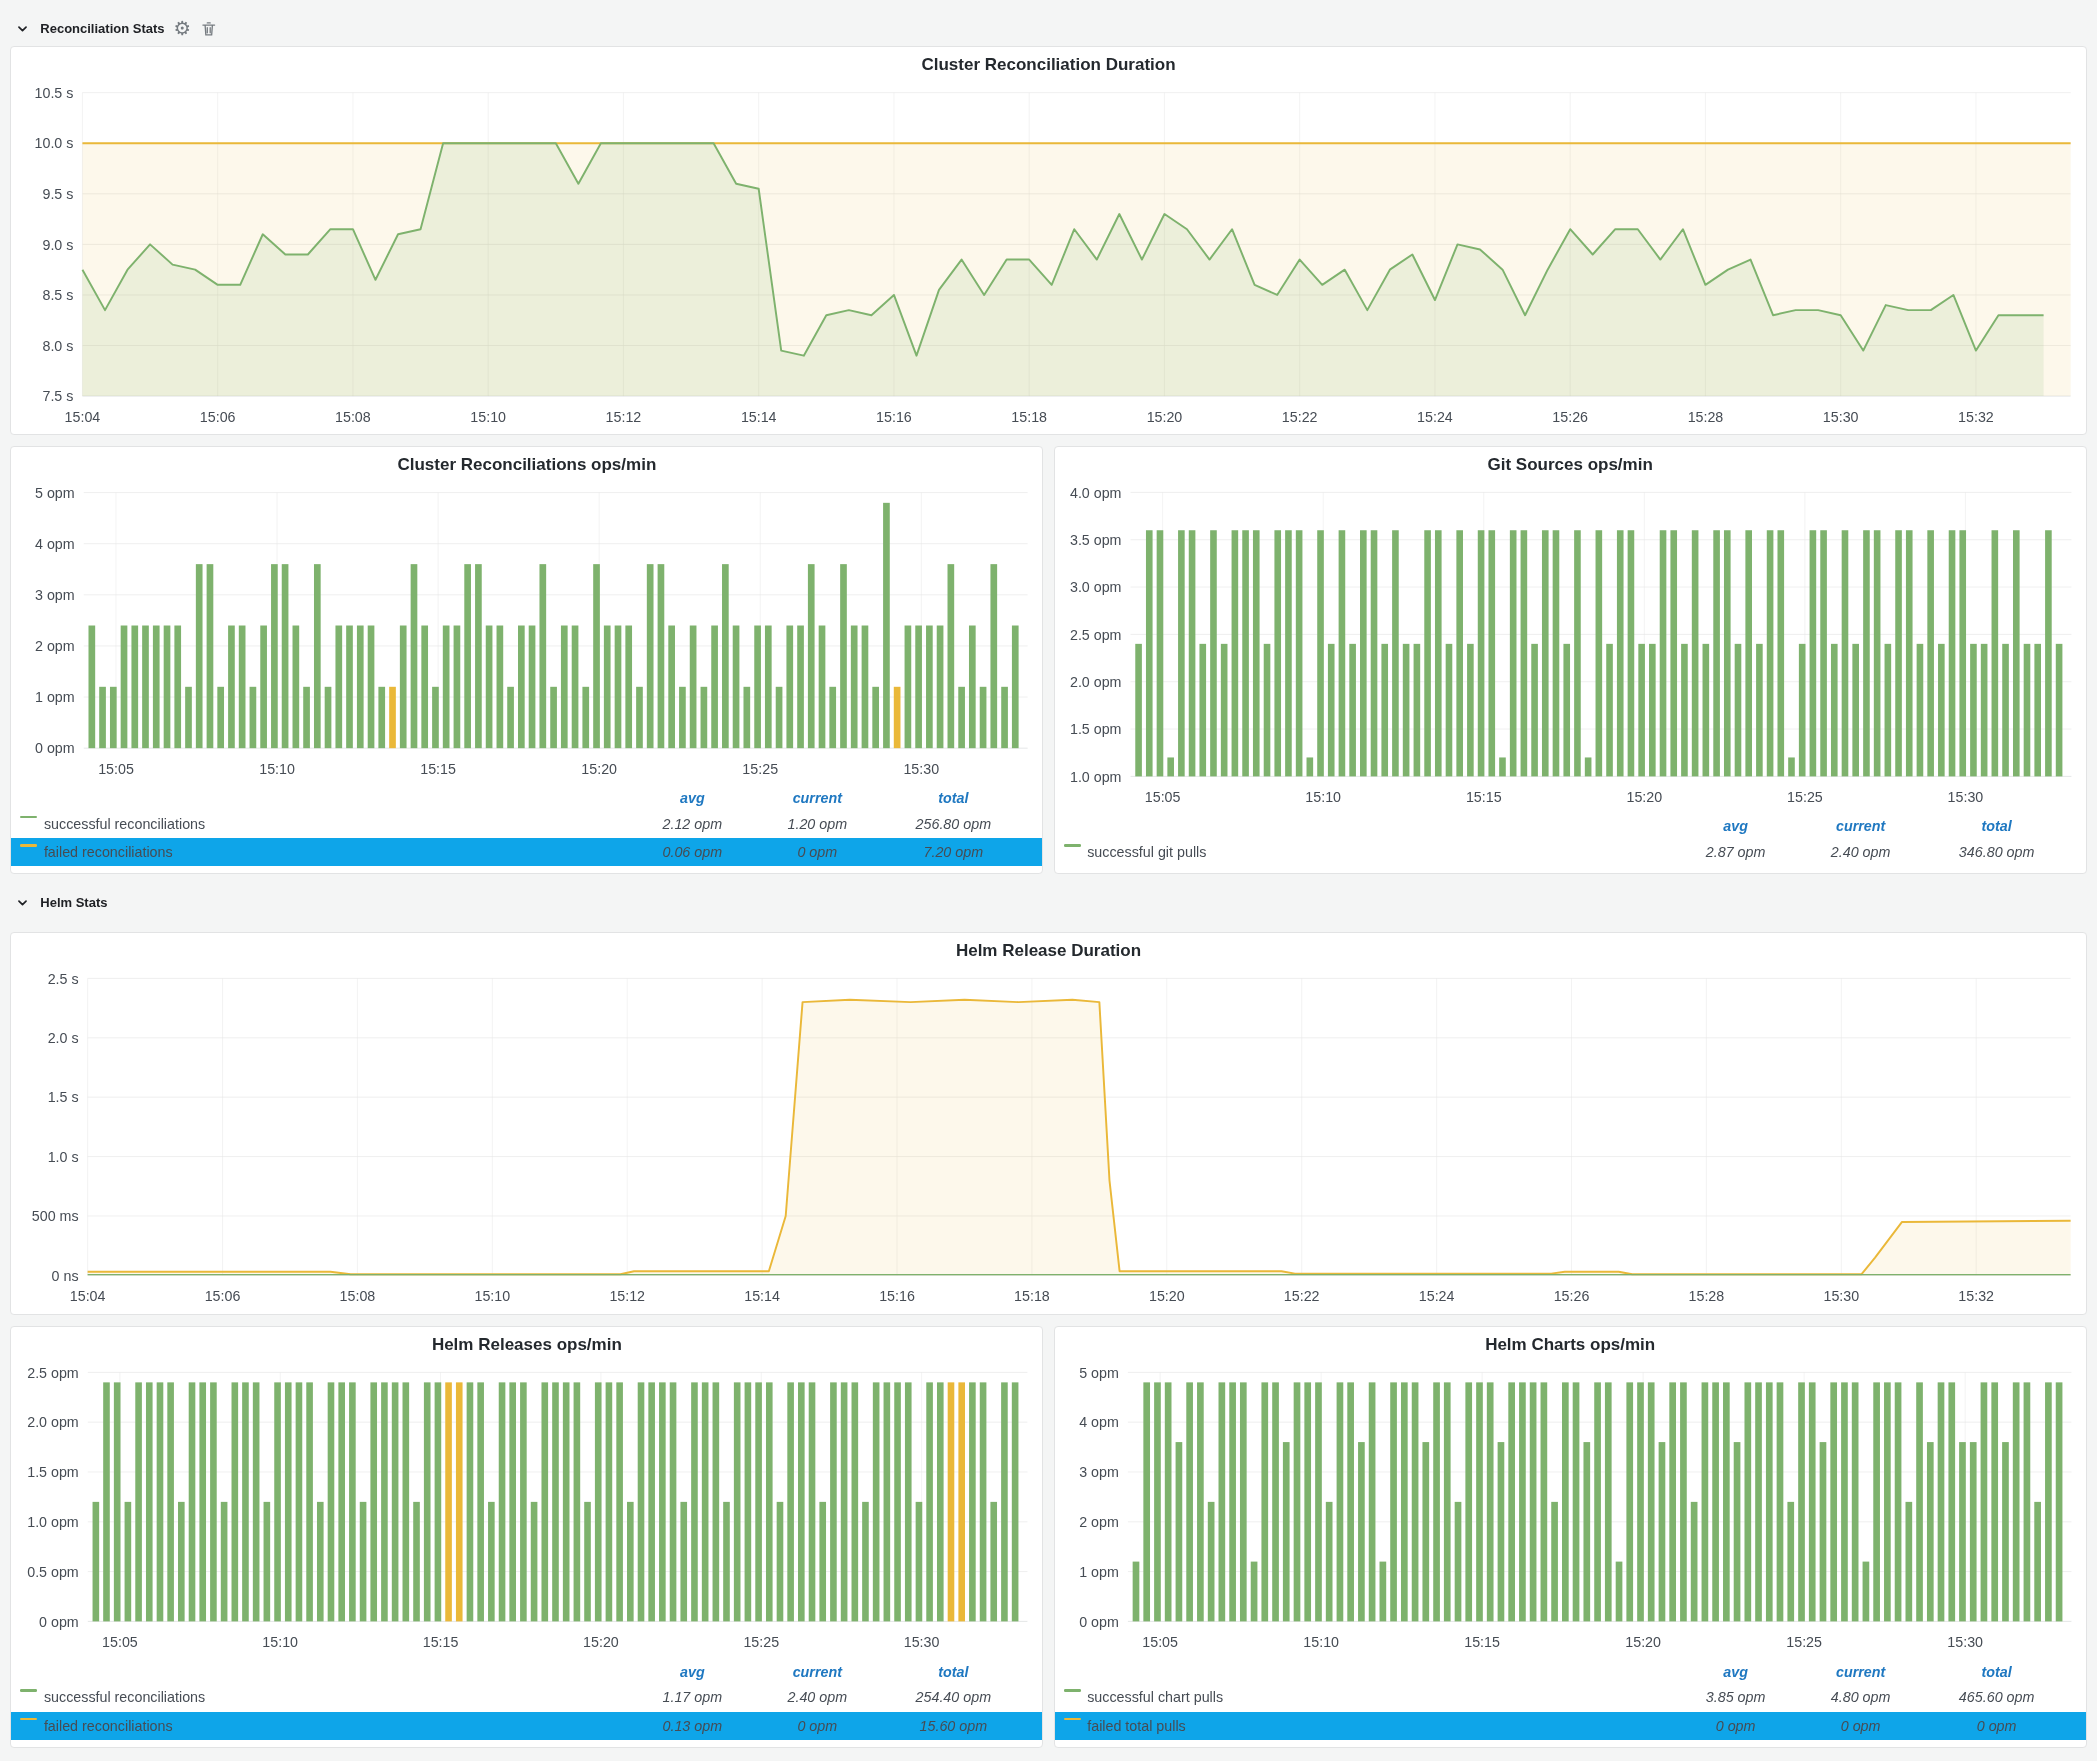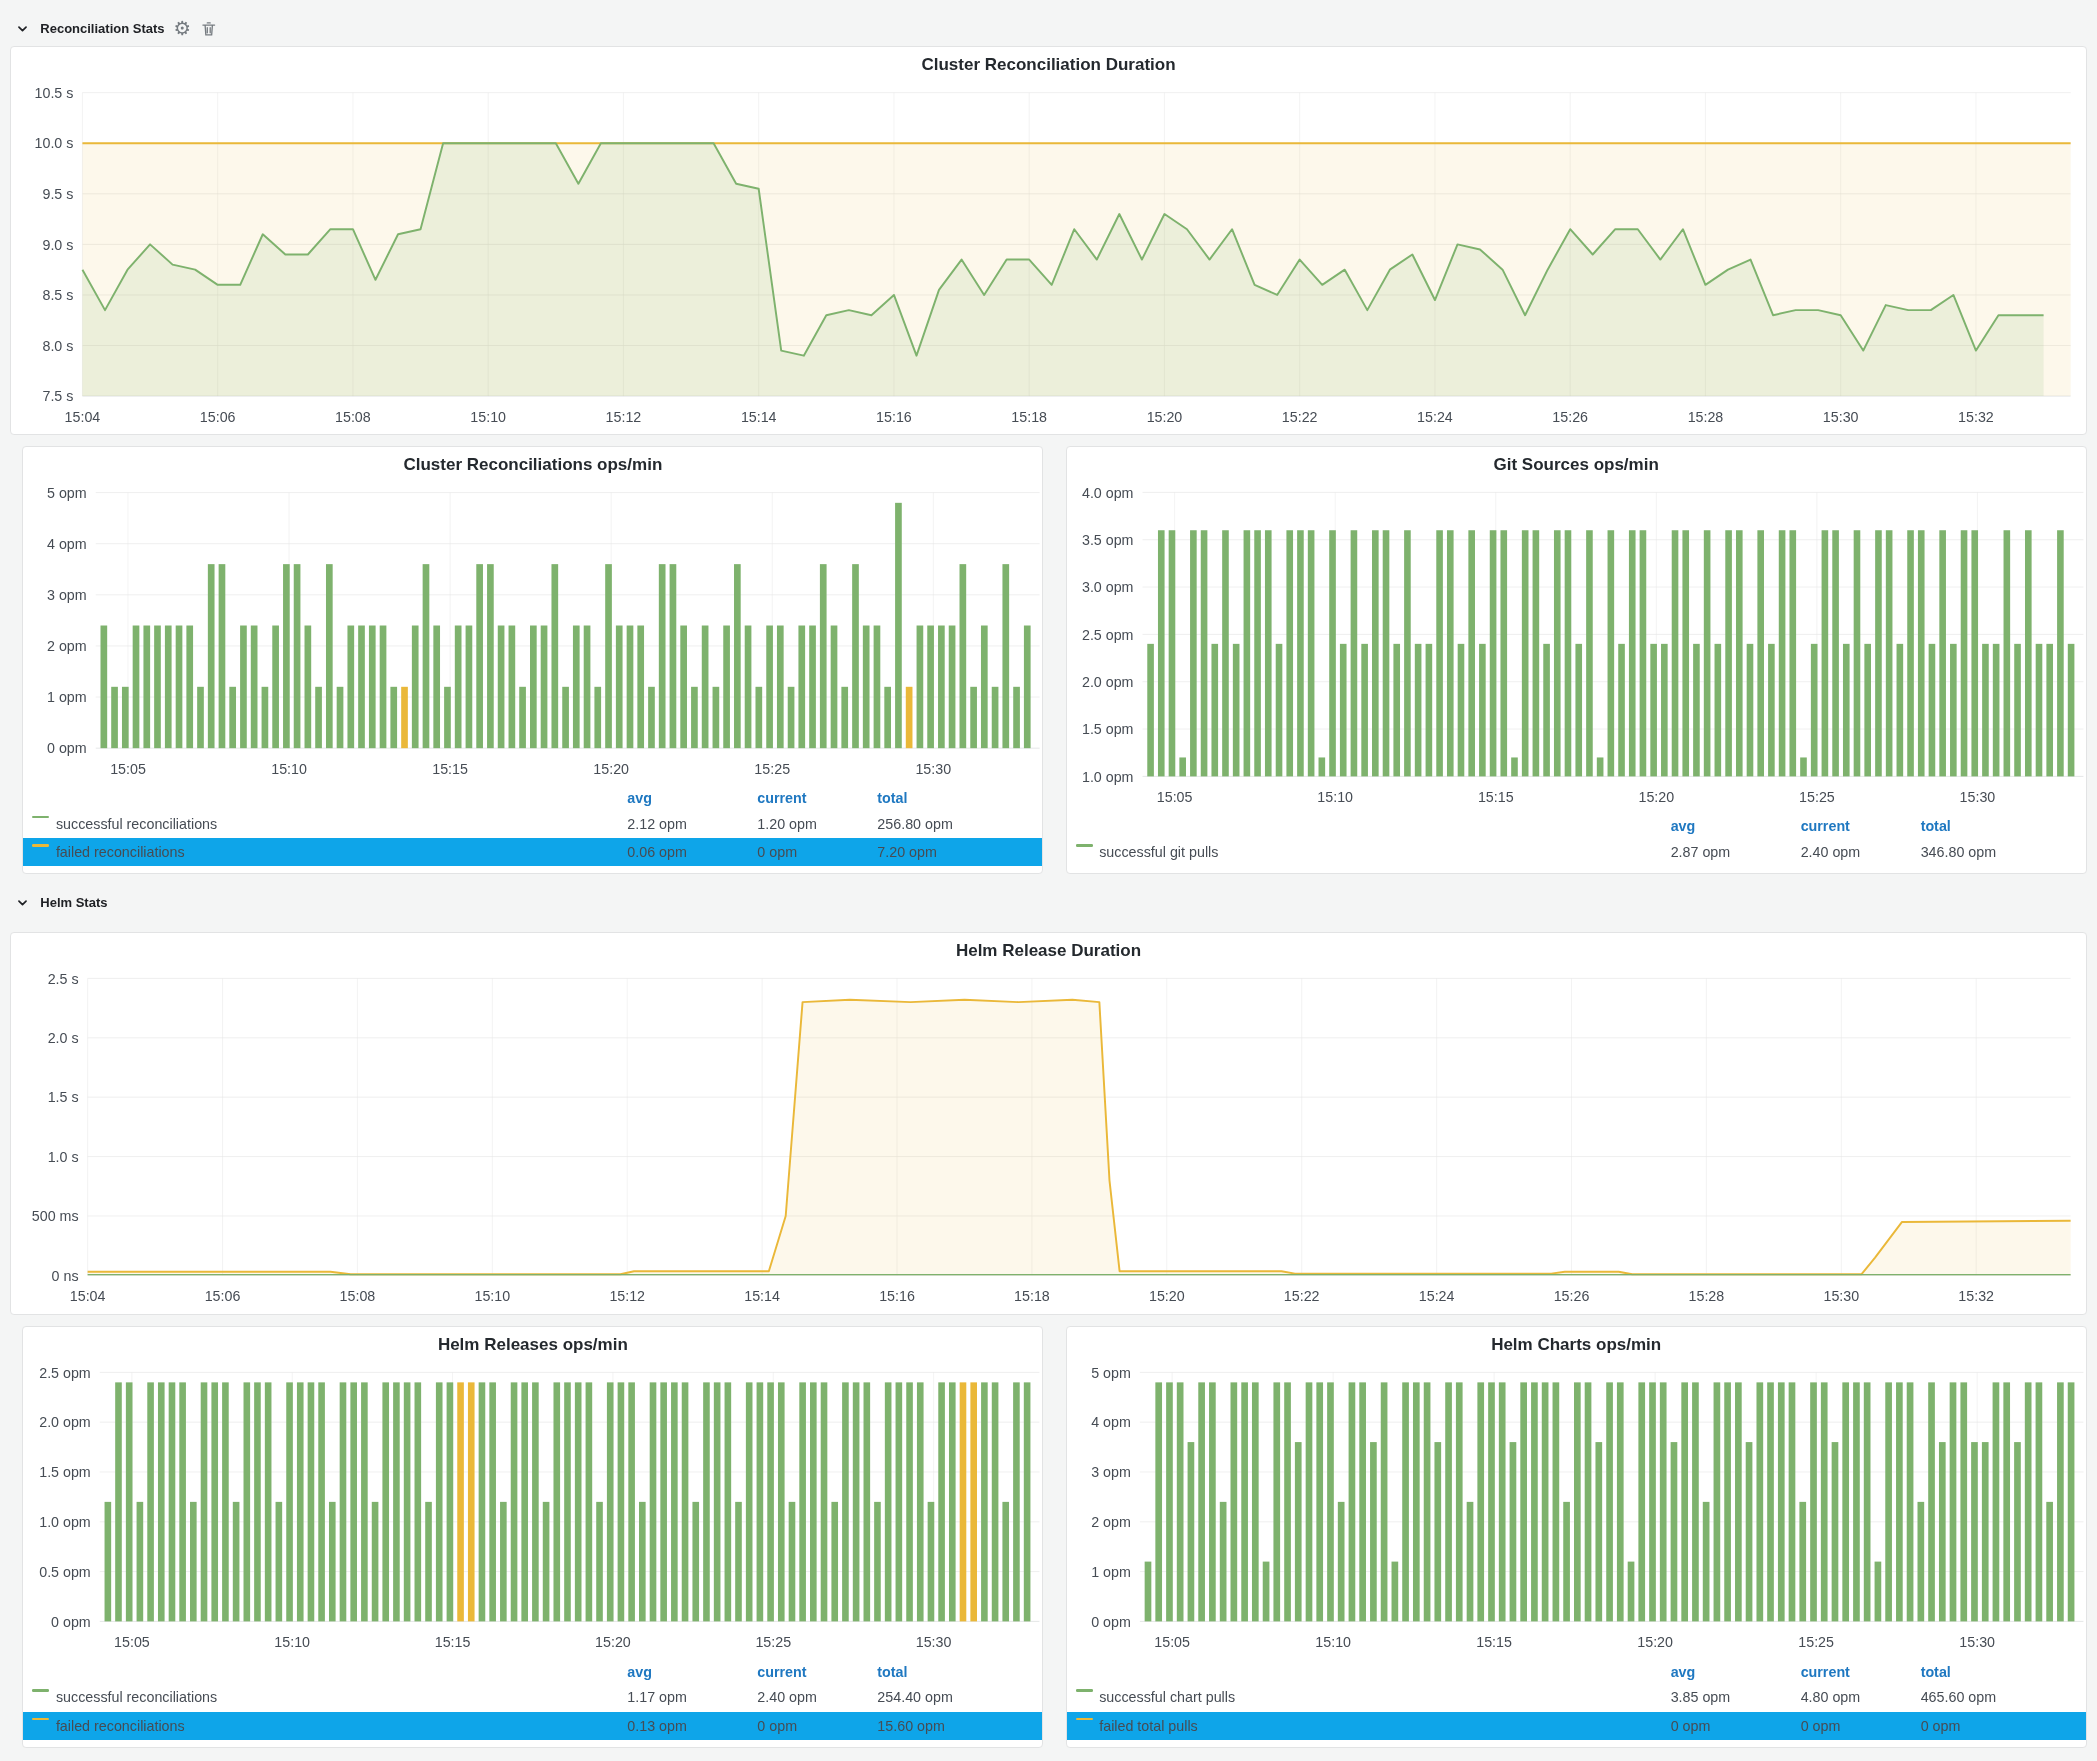--- a/index.html
+++ b/index.html
@@ -7,29 +7,29 @@
     font-family:"Liberation Sans",sans-serif;color:#464c54;}
   .dashboard{padding:10.4px 10.4px 0 10.4px;}
   .row-header{display:flex;align-items:center;gap:9px;height:36px;padding:0 3.9px;cursor:pointer;}
   .row-header.second{margin-top:10.4px;margin-bottom:12px;}
   .row-title{font-size:13px;font-weight:700;color:#202226;}
   .row-icon{color:#757b80;font-size:19.5px;line-height:1;display:inline-flex;align-items:center;cursor:pointer;}
   .panel{background:#ffffff;border:1.3px solid #e2e3e4;border-radius:3.9px;display:flex;flex-direction:column;overflow:hidden;}
   .panel-full{width:100%;}
   .panel-title{height:35px;line-height:35px;text-align:center;font-size:17px;font-weight:600;color:#24292e;cursor:pointer;flex:0 0 auto;}
   .panel-row{display:flex;gap:10.4px;margin-top:10.4px;}
-  .panel-row .panel{flex:1 1 0;margin-left:12px;}
+  .panel-row .panel{flex:1 1 0;}
   .chart{flex:1 1 auto;min-height:0;position:relative;margin:0 3.9px;}
   svg text{font-family:"Liberation Sans",sans-serif;font-size:22px;fill:#464c54;}
   .legend{flex:0 0 auto;padding:0 0 6.5px 0;font-size:14.3px;}
   .legend-grid{display:grid;grid-template-columns:1fr 130px 120px 152px;align-items:center;padding:0 13px 0 9px;}
   .legend-grid.hdr{height:23px;}
   .legend-grid.lrow{height:28.5px;}
   .legend-grid.alt{background:#0ea5e9;}
-  .lg-col{text-align:left;}
+  .lg-col{text-align:center;font-style:italic;}
   .hdr .lg-col{color:#1f78c1;font-weight:700;cursor:pointer;}
   .lg-name{display:flex;align-items:flex-start;gap:6.5px;cursor:pointer;}
   .dash{display:inline-block;width:17px;height:2.6px;border-radius:1.3px;flex:0 0 auto;}
   .h600{height:389px;} .h660{height:428px;} .h590{height:383px;} .h650{height:422px;}
 </style>
 </head>
 <body>
 
 <div class="dashboard">
 

